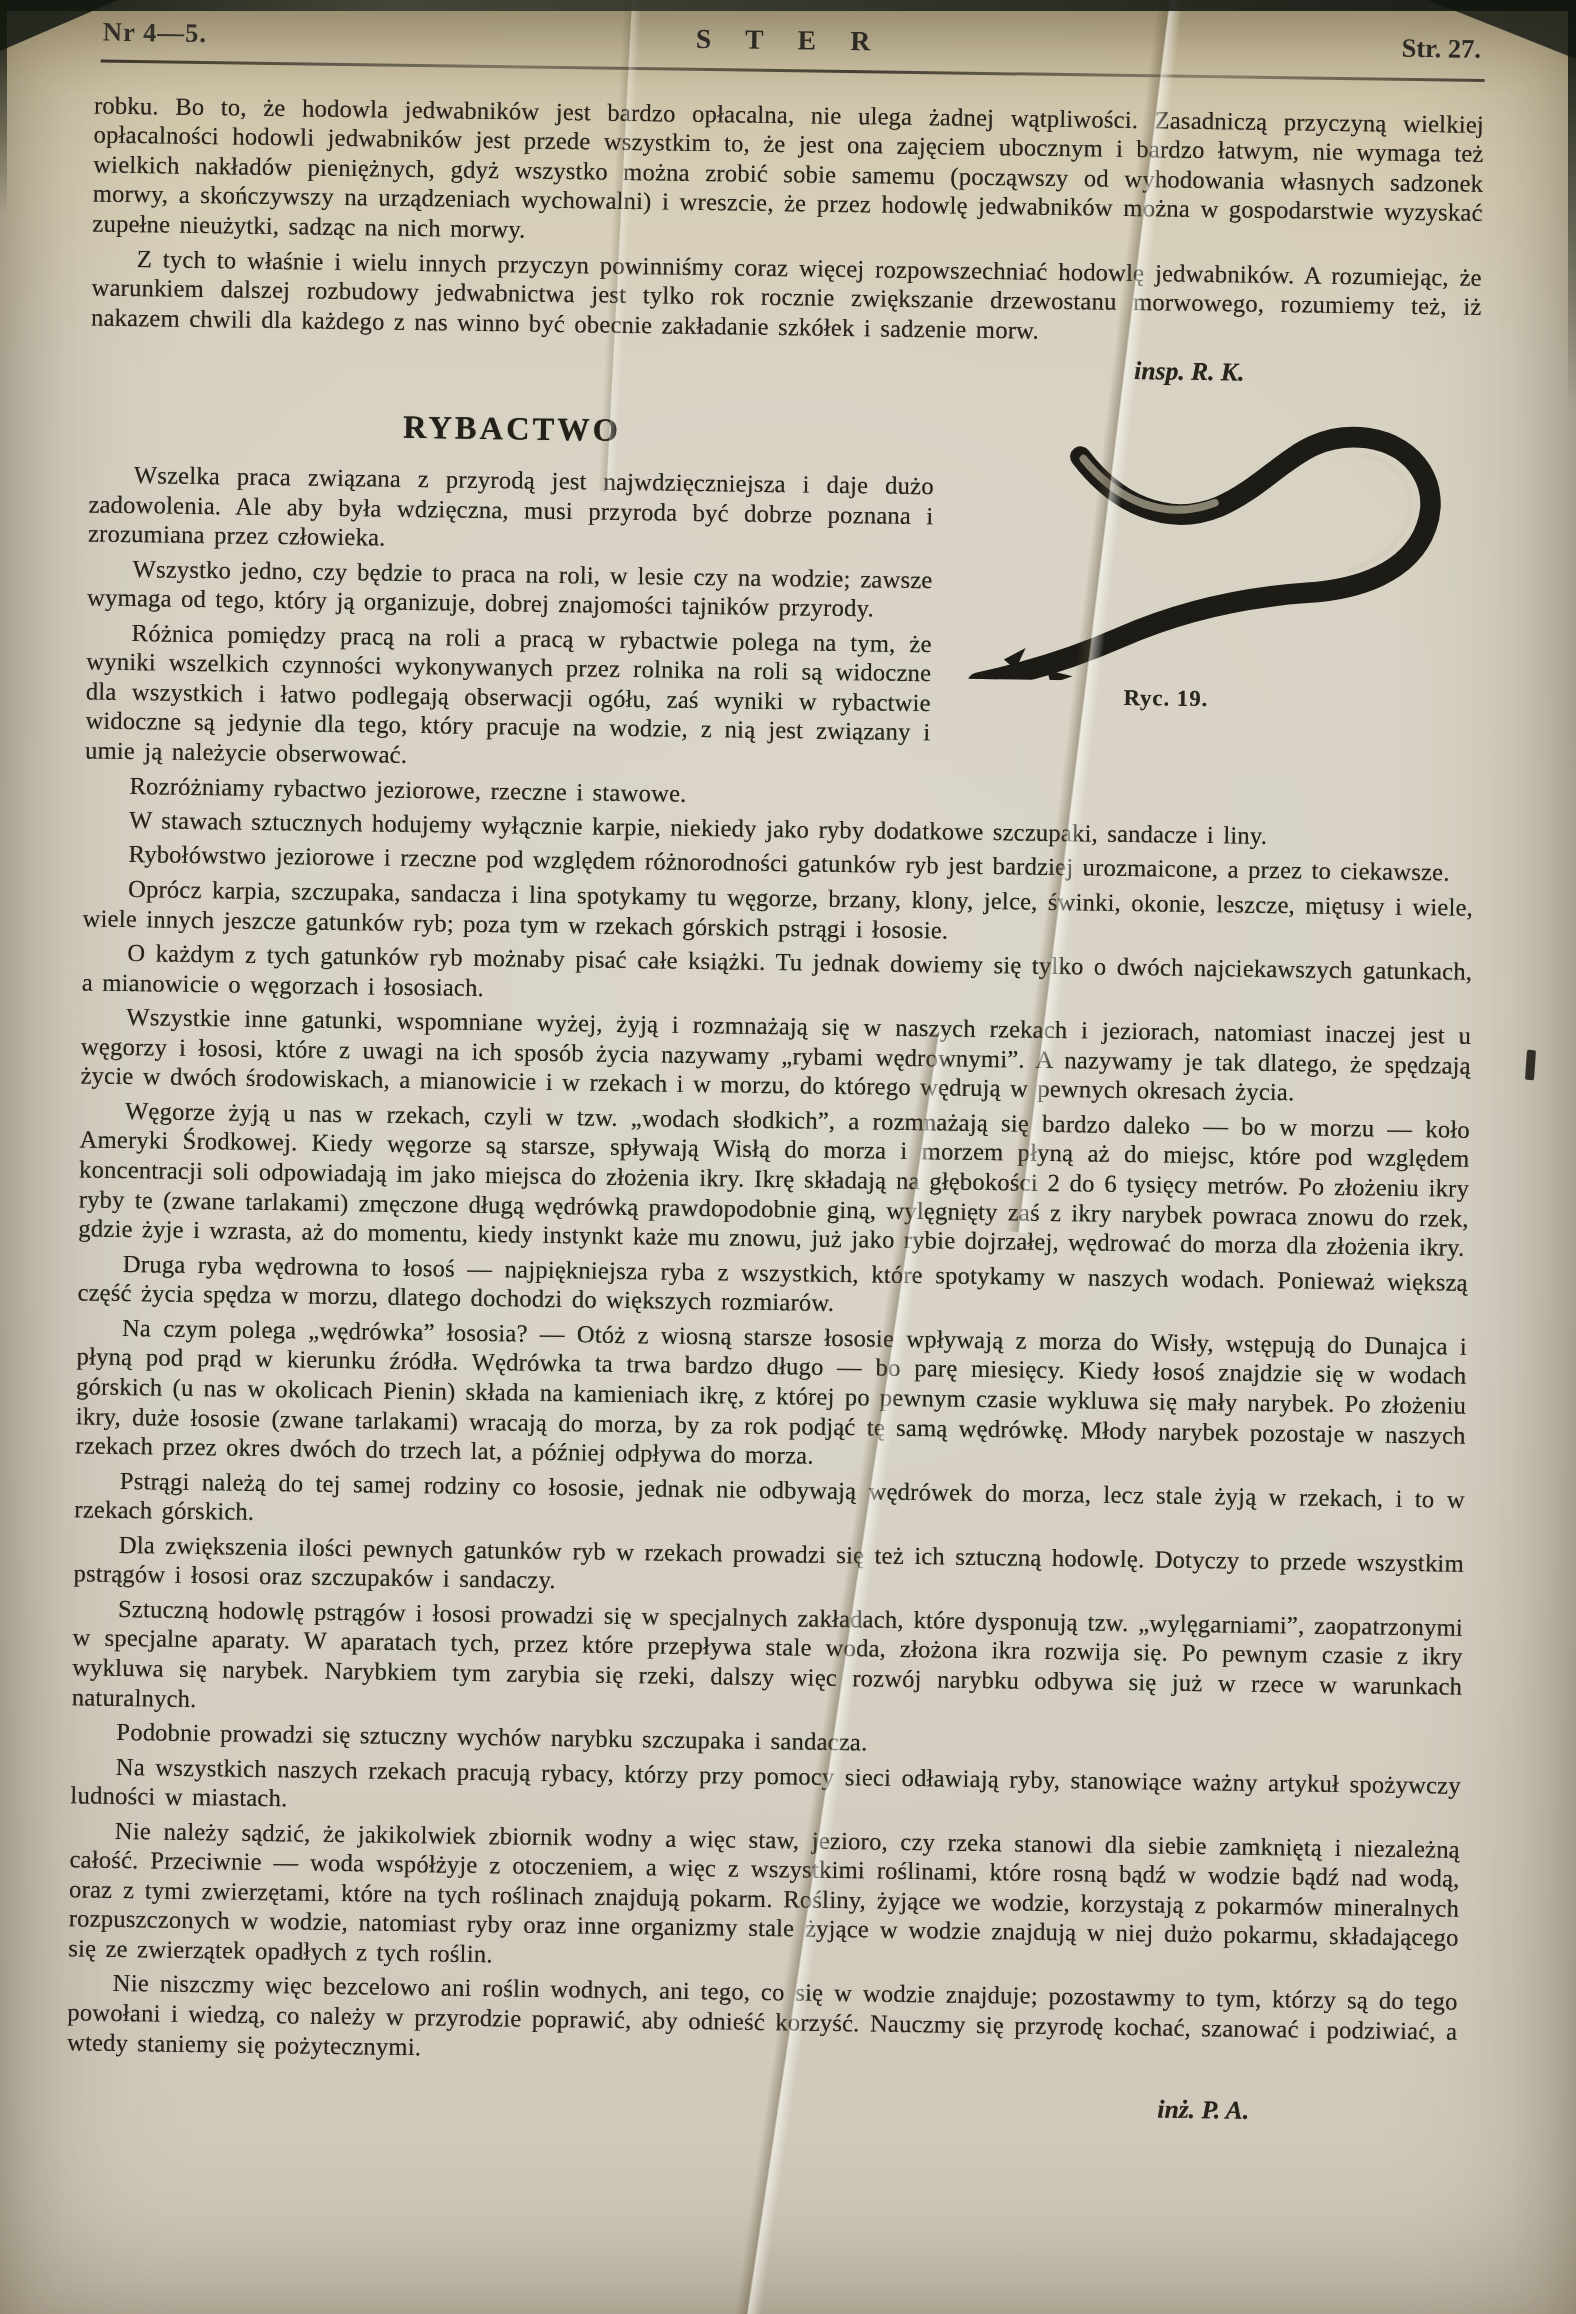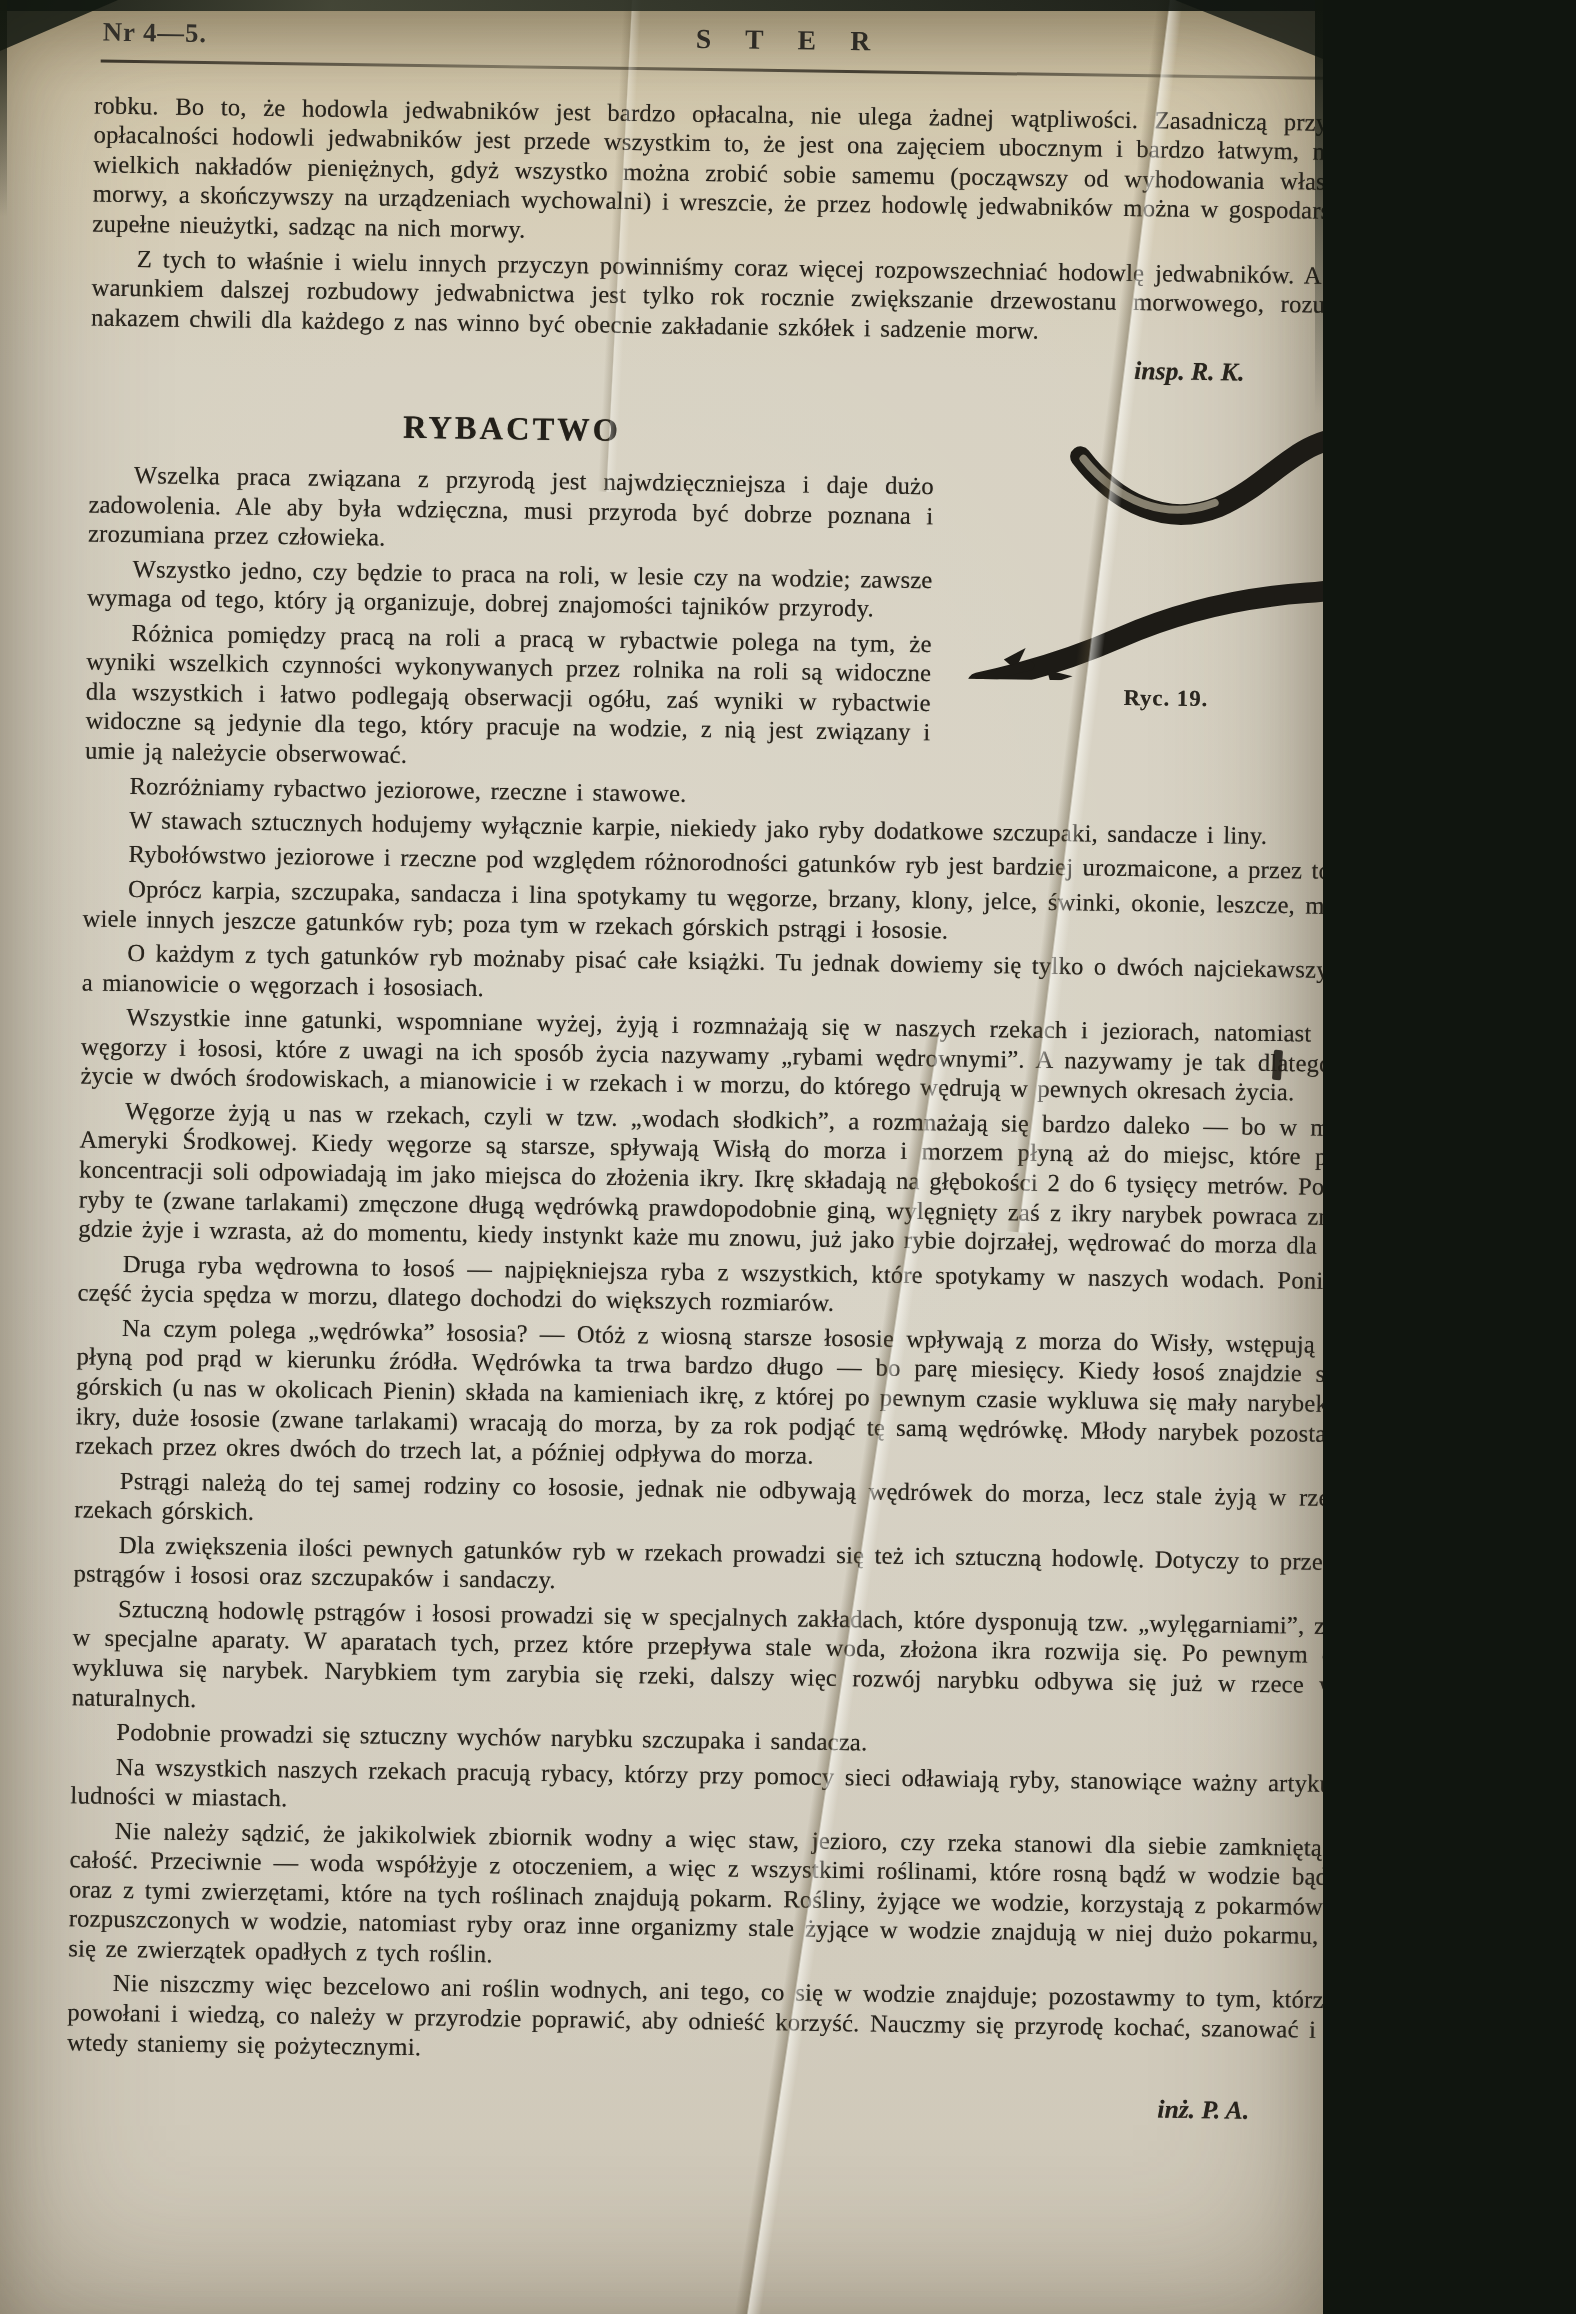--- a/index.html
+++ b/index.html
@@ -2,21 +2,21 @@
 <html><head>
 <meta charset="utf-8">
 <style>
   html,body{margin:0;padding:0;}
   body{
     width:1576px;height:2315px;overflow:hidden;
     background:#10150f;
     font-family:"Liberation Serif","DejaVu Serif",serif;
   }
   .scan{
-    position:relative;width:1323px;height:2315px;overflow:hidden;
+    position:relative;width:1576px;height:2315px;overflow:hidden;
     background:
       radial-gradient(120% 90% at 50% 40%, rgba(255,255,255,.10), rgba(0,0,0,0) 60%),
       linear-gradient(180deg,#c9bb9a 0,#d4c9ad 4%,#d6d0c0 16%,#d6d1c3 55%,#d1cbbc 85%,#cfc8b8 100%);
     box-shadow:inset 0 0 158px rgba(70,58,34,.45), inset 0 29.6px 59px rgba(60,50,30,.25);
   }
   
   .edge-top{position:absolute;top:0;left:0;right:0;height:10.8px;
     background:linear-gradient(90deg,#0d120d,#3a3e30 25%,#23281f 60%,#0b100c);opacity:.9;}
   .edge-corner-tl{position:absolute;top:0;left:0;width:118px;height:51px;
     background:#121711;clip-path:polygon(0 0,100% 0,0 100%);opacity:.85;}

